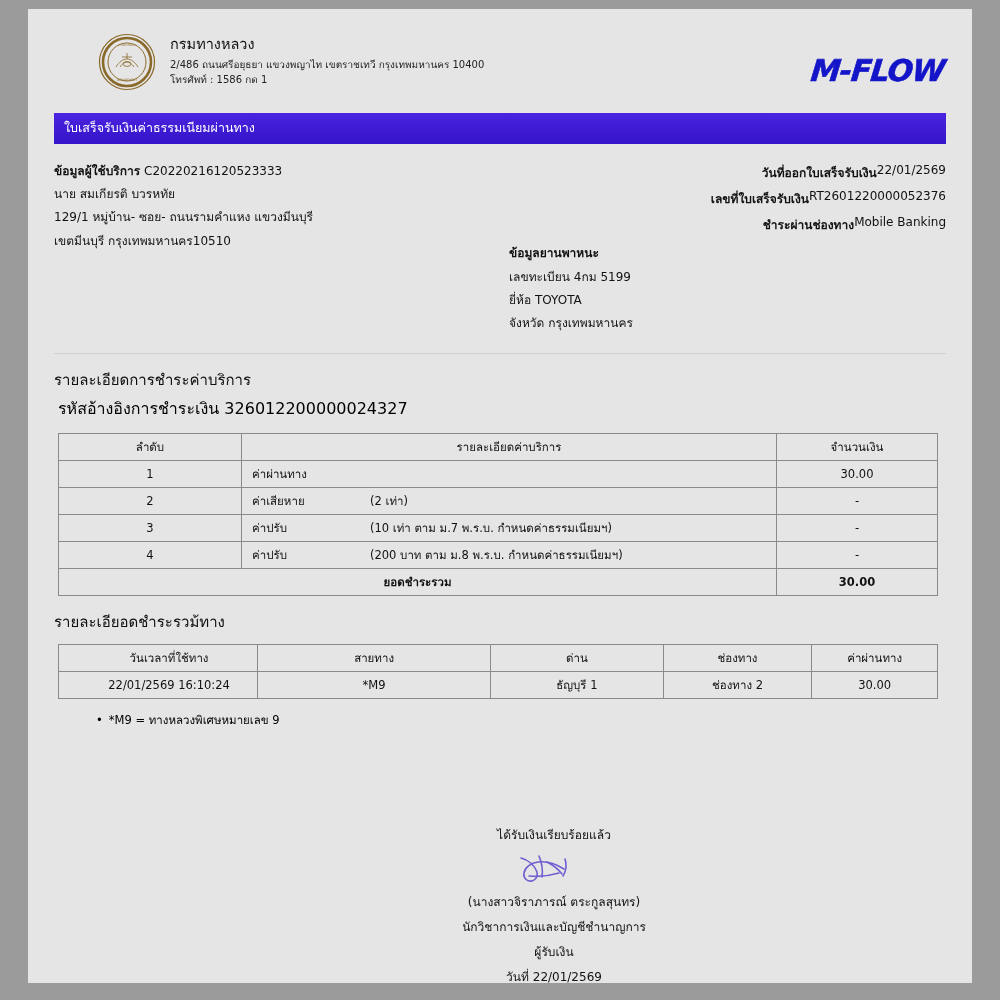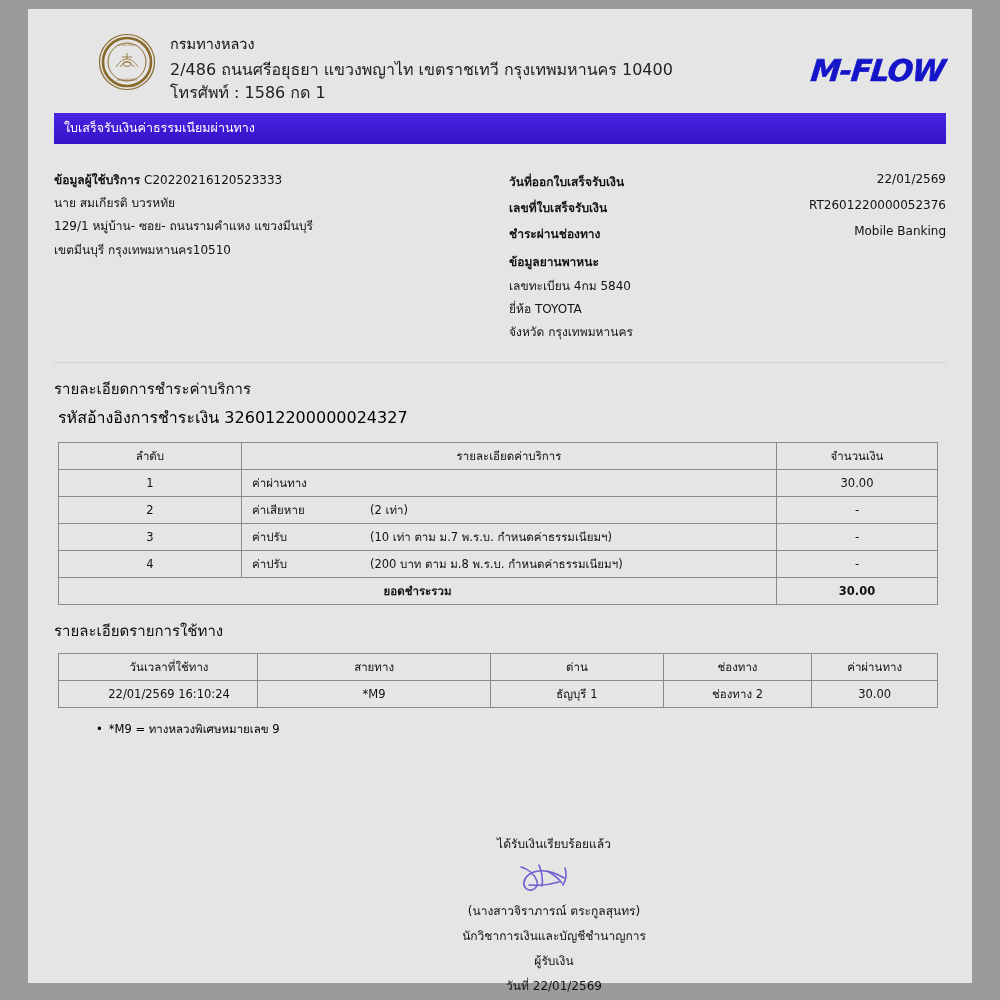--- a/index.html
+++ b/index.html
@@ -48,21 +48,21 @@
     margin-left: 14px;
     flex: 1 1 auto;
     padding-top: 1px;
   }
   .org-name {
     font-size: 14.5px;
     color: #111;
     margin-bottom: 3px;
   }
   .org-addr {
-    font-size: 16px;
+    font-size: 10px;
     color: #222;
     line-height: 1.45;
   }
   .brand {
     flex: 0 0 auto;
     margin-top: 22px;
     margin-right: 2px;
     font-family: "DejaVu Sans", sans-serif;
     font-size: 30px;
     font-weight: bold;
@@ -81,31 +81,31 @@
     color: #ffffff;
     font-size: 12.5px;
     padding: 5px 16px 6px 10px;
     width: 892px;
     box-sizing: border-box;
   }
 
   
   .info {
     display: flex;
-    margin-top: 28px;
+    margin-top: 19px;
     font-size: 12px;
     color: #111;
   }
   .info-left { width: 455px; }
   .info-right { flex: 1 1 auto; }
   .info-left .line { margin-bottom: 7px; line-height: 1.35; }
   .bold { font-weight: bold; }
   .kv {
     display: flex;
-    justify-content: space-between;
+    justify-content: flex-end;
     margin-bottom: 7px;
   }
   .kv .k { font-weight: bold; }
   .kv .v { text-align: right; }
   .veh-title { font-weight: bold; margin-top: 9px; margin-bottom: 5px; }
   .veh-line { margin-bottom: 4px; }
 
   .hr {
     border: 0;
     border-top: 1px solid #d0d0d0;
@@ -232,21 +232,21 @@
           <span class="k">เลขที่ใบเสร็จรับเงิน</span>
           <span class="v">RT2601220000052376</span>
         </div>
         <div class="kv">
           <span class="k">ชำระผ่านช่องทาง</span>
           <span class="v">Mobile Banking</span>
         </div>
         <div class="veh-title">ข้อมูลยานพาหนะ</div>
         <div class="veh-line">
           <span>เลขทะเบียน</span>
-          <span>4กม 5840</span>
+          <span>4กม 5199</span>
         </div>
         <div class="veh-line">
           <span>ยี่ห้อ</span>
           <span>TOYOTA</span>
         </div>
         <div class="veh-line">
           <span>จังหวัด</span>
           <span>กรุงเทพมหานคร</span>
         </div>
       </div>
@@ -289,21 +289,21 @@
           <td class="c-desc"><span class="label">ค่าปรับ</span><span>(200 บาท ตาม ม.8 พ.ร.บ. กำหนดค่าธรรมเนียมฯ)</span></td>
           <td class="c-amt">-</td>
         </tr>
         <tr class="total-row">
           <td class="t-label" colspan="2">ยอดชำระรวม</td>
           <td class="c-amt">30.00</td>
         </tr>
       </tbody>
     </table>
 
-    <div class="sec-h">รายละเอียดรายการใช้ทาง</div>
+    <div class="sec-h">รายละเอียอดชำระรวม้ทาง</div>
     <table class="usage">
       <thead>
         <tr>
           <th class="c1">วันเวลาที่ใช้ทาง</th>
           <th class="c2">สายทาง</th>
           <th class="c3">ด่าน</th>
           <th class="c4">ช่องทาง</th>
           <th class="c5">ค่าผ่านทาง</th>
         </tr>
       </thead>

